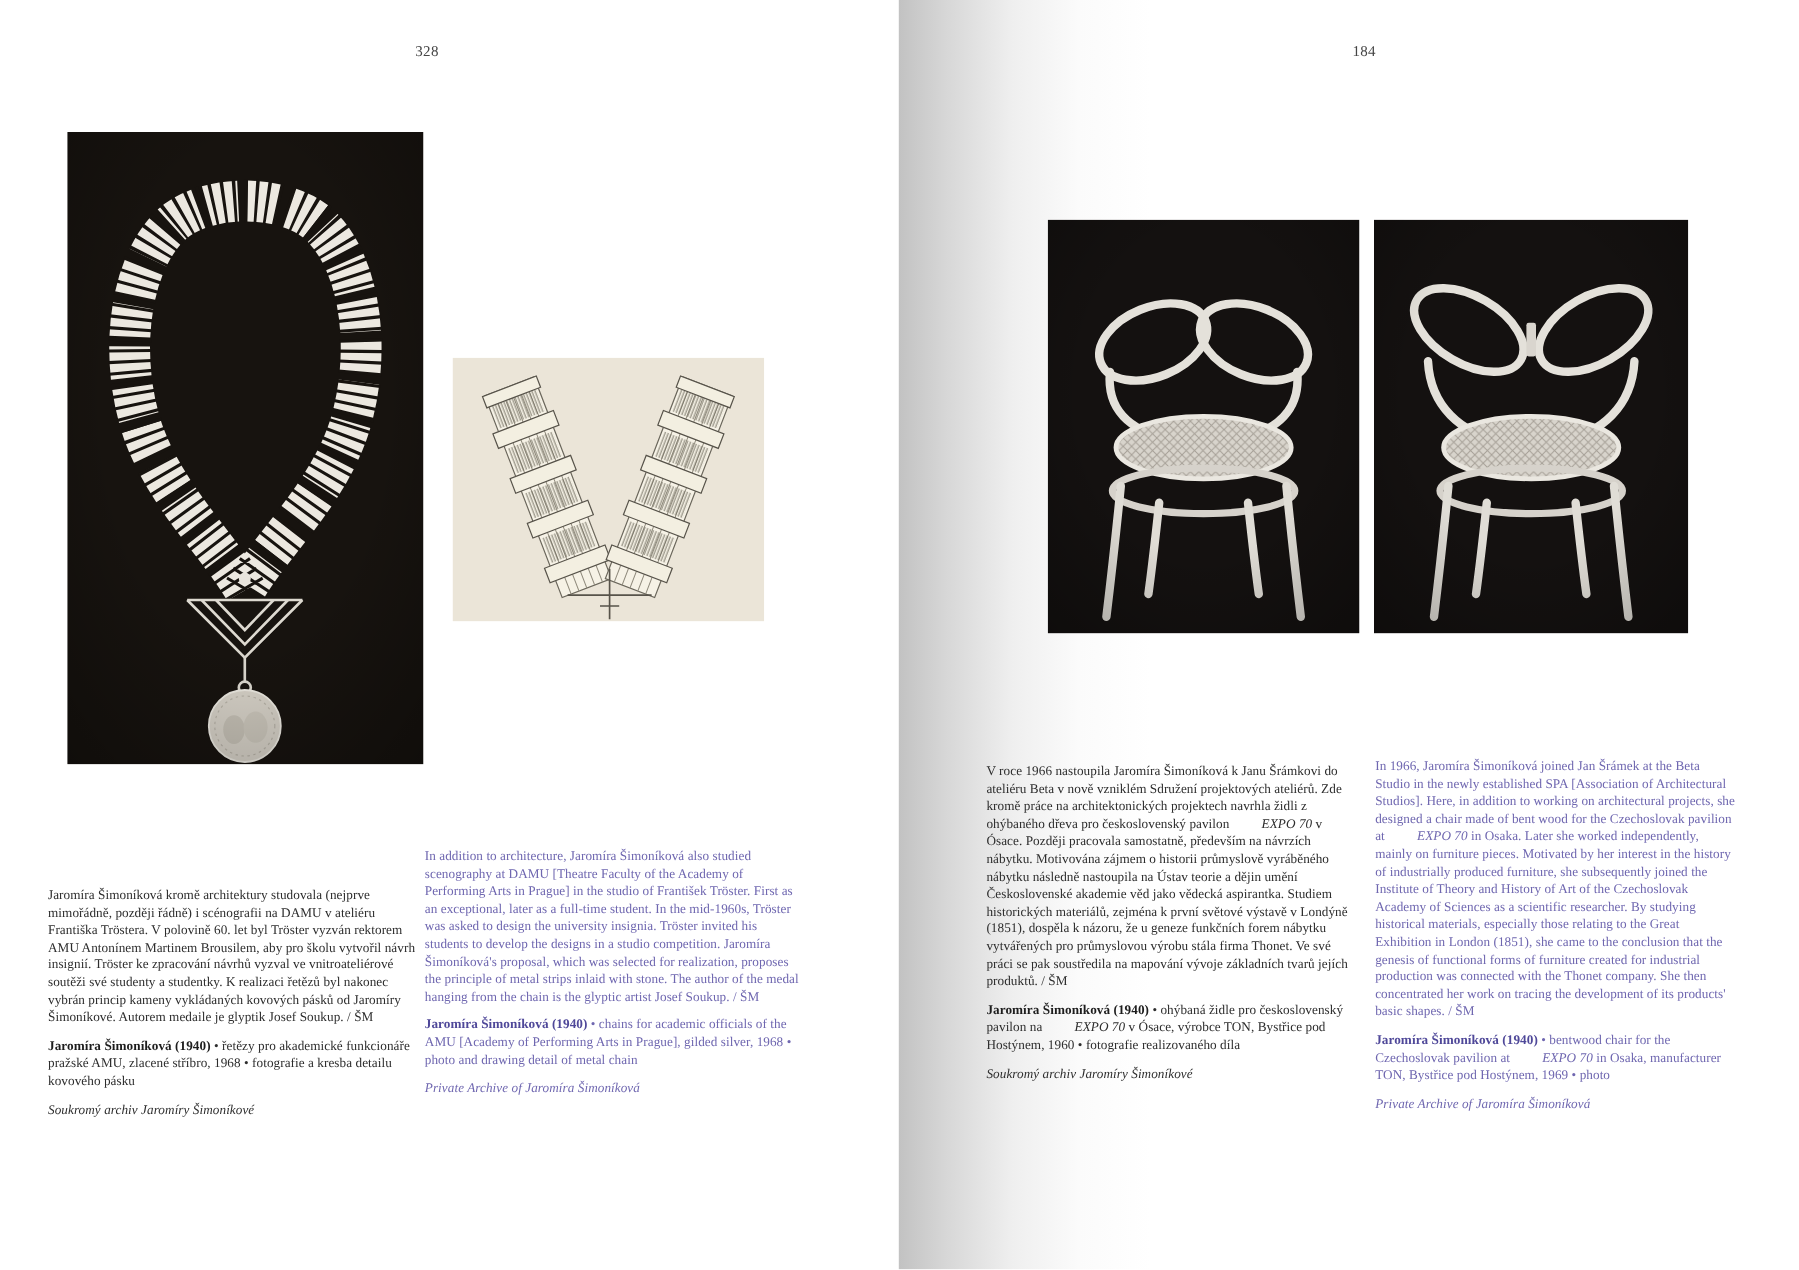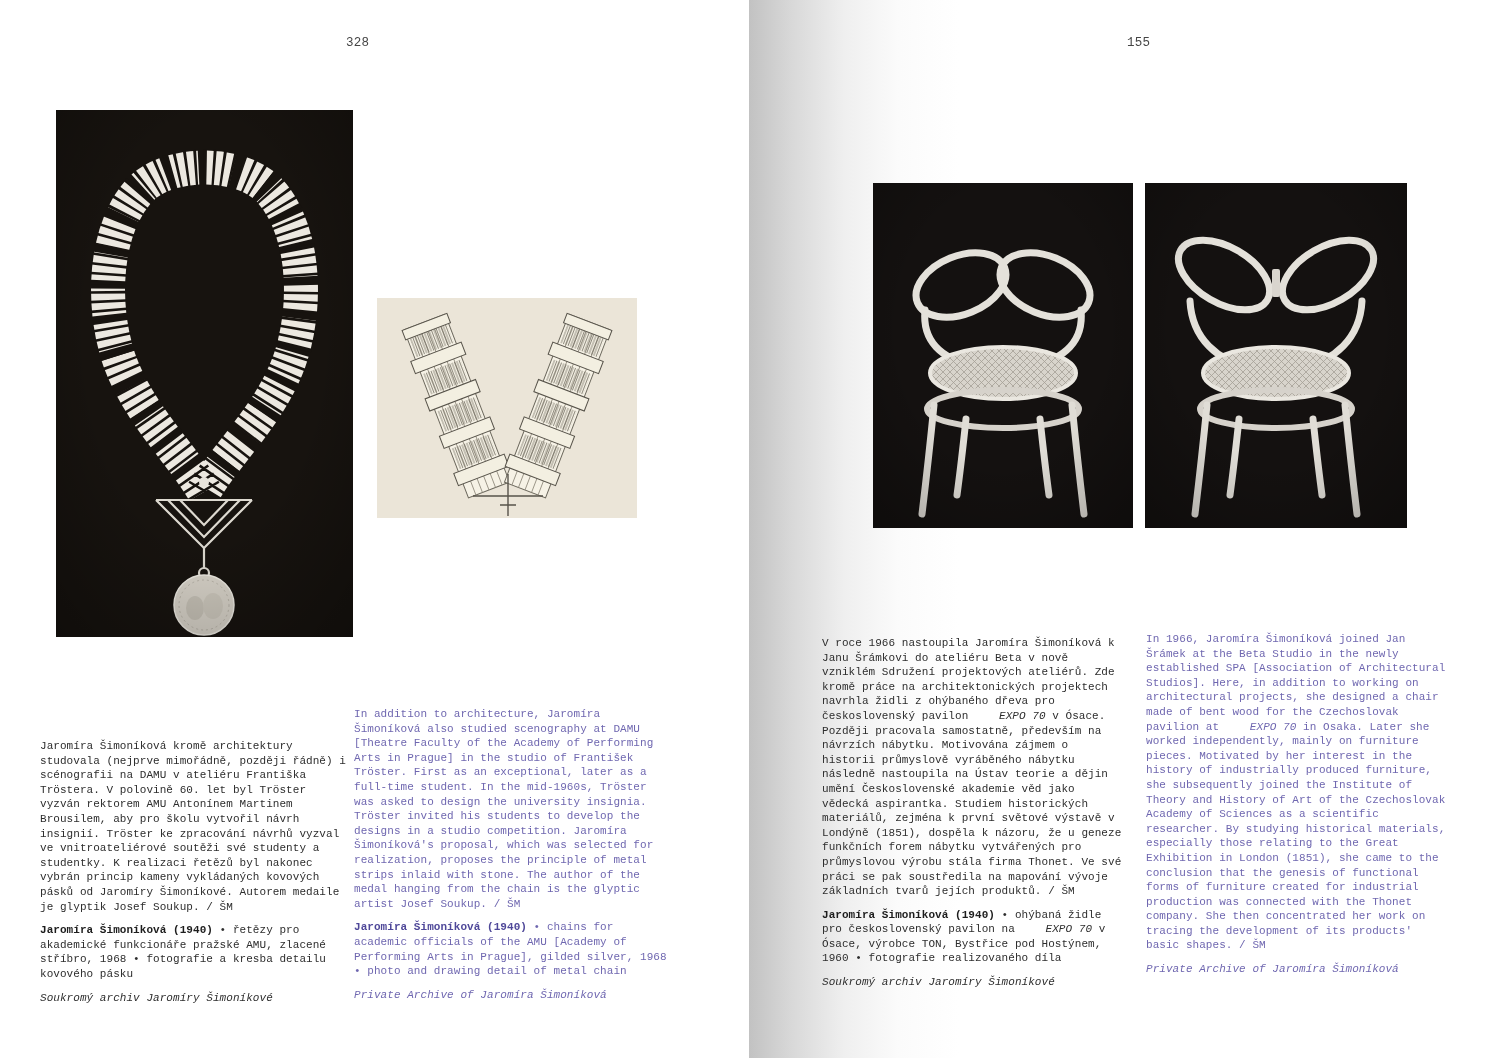--- a/index.html
+++ b/index.html
@@ -1,17 +1,17 @@
 <!DOCTYPE html>
 <html><head>
 <meta charset="utf-8">
 <style>
   html,body{margin:0;padding:0;background:#ffffff;}
   .spread{position:relative;width:1499px;height:1058px;background:#ffffff;overflow:hidden;
-          font-family:Liberation Mono, monospace;}
+          font-family:Liberation Serif, serif;}
   .page{position:absolute;top:0;height:1058px;}
   .page-left{left:0;width:749px;background:#ffffff;}
   .page-right{left:749px;width:750px;
       background:linear-gradient(90deg,#c2c2c2 0px,#d7d7d7 40px,#efefef 95px,#fbfbfb 150px,#ffffff 210px);}
   .pagenum{position:absolute;font-size:12.5px;color:#454545;letter-spacing:0.3px;}
   .photo{position:absolute;overflow:hidden;}
   .photo svg{display:block;}
   .col{position:absolute;}
   .col p{margin:0 0 9px 0;font-size:11px;line-height:14.6px;letter-spacing:0.05px;}
   .dark{color:#2d2d2d;}
@@ -101,21 +101,21 @@
 
     <div class="col purple" style="left:354px;top:707px;width:314px;">
       <p>In addition to architecture, Jaromíra Šimoníková also studied scenography at DAMU [Theatre Faculty of the Academy of Performing Arts in Prague] in the studio of František Tröster. First as an exceptional, later as a full-time student. In the mid-1960s, Tröster was asked to design the university insignia. Tröster invited his students to develop the designs in a studio competition. Jaromíra Šimoníková's proposal, which was selected for realization, proposes the principle of metal strips inlaid with stone. The author of the medal hanging from the chain is the glyptic artist Josef Soukup. / ŠM</p>
       <p><span class="b">Jaromíra Šimoníková (1940)</span><span> • chains for academic officials of the AMU [Academy of Performing Arts in Prague], gilded silver, 1968 • photo and drawing detail of metal chain</span></p>
       <p class="archive">Private Archive of Jaromíra Šimoníková</p>
     </div>
   </div>
 
   <div class="page page-right">
 
-    <div class="pagenum" style="left:378px;top:36px;">155</div>
+    <div class="pagenum" style="left:378px;top:36px;">184</div>
 
     <div class="photo" style="left:124px;top:183px;width:260px;height:345px;">
       <svg width="260" height="345" viewBox="0 0 260 345">
         <defs>
           <pattern id="cane1" width="7" height="7" patternUnits="userSpaceOnUse">
             <rect width="7" height="7" fill="#d8d4cc"></rect>
             <path d="M0 0 L7 7 M7 0 L0 7" stroke="#a59f96" stroke-width="0.8"></path>
           </pattern>
           <radialGradient id="vig1" cx="50%" cy="42%" r="78%">
             <stop offset="50%" stop-color="#000000" stop-opacity="0"></stop>
@@ -177,16 +177,17 @@
     </div>
 
     <div class="col dark" style="left:73px;top:636px;width:302px;">
       <p><span>V roce 1966 nastoupila Jaromíra Šimoníková k Janu Šrámkovi do ateliéru Beta v nově vzniklém Sdružení projektových ateliérů. Zde kromě práce na architektonických projektech navrhla židli z ohýbaného dřeva pro československý pavilon </span><em>EXPO 70</em><span> v Ósace. Později pracovala samostatně, především na návrzích nábytku. Motivována zájmem o historii průmyslově vyráběného nábytku následně nastoupila na Ústav teorie a dějin umění Československé akademie věd jako vědecká aspirantka. Studiem historických materiálů, zejména k první světové výstavě v Londýně (1851), dospěla k názoru, že u geneze funkčních forem nábytku vytvářených pro průmyslovou výrobu stála firma Thonet. Ve své práci se pak soustředila na mapování vývoje základních tvarů jejích produktů. / ŠM</span></p>
       <p><span class="b">Jaromíra Šimoníková (1940)</span><span> • ohýbaná židle pro československý pavilon na </span><em>EXPO 70</em><span> v Ósace, výrobce TON, Bystřice pod Hostýnem, 1960 • fotografie realizovaného díla</span></p>
       <p class="archive">Soukromý archiv Jaromíry Šimoníkové</p>
     </div>
 
     <div class="col purple" style="left:397px;top:632px;width:302px;">
       <p><span>In 1966, Jaromíra Šimoníková joined Jan Šrámek at the Beta Studio in the newly established SPA [Association of Architectural Studios]. Here, in addition to working on architectural projects, she designed a chair made of bent wood for the Czechoslovak pavilion at </span><em>EXPO 70</em><span> in Osaka. Later she worked independently, mainly on furniture pieces. Motivated by her interest in the history of industrially produced furniture, she subsequently joined the Institute of Theory and History of Art of the Czechoslovak Academy of Sciences as a scientific researcher. By studying historical materials, especially those relating to the Great Exhibition in London (1851), she came to the conclusion that the genesis of functional forms of furniture created for industrial production was connected with the Thonet company. She then concentrated her work on tracing the development of its products' basic shapes. / ŠM</span></p>
+      <p><span class="b">Jaromíra Šimoníková (1940)</span><span> • bentwood chair for the Czechoslovak pavilion at </span><em>EXPO 70</em><span> in Osaka, manufacturer TON, Bystřice pod Hostýnem, 1969 • photo</span></p>
       <p class="archive">Private Archive of Jaromíra Šimoníková</p>
     </div>
   </div>
 </div>
 
 </body></html>

